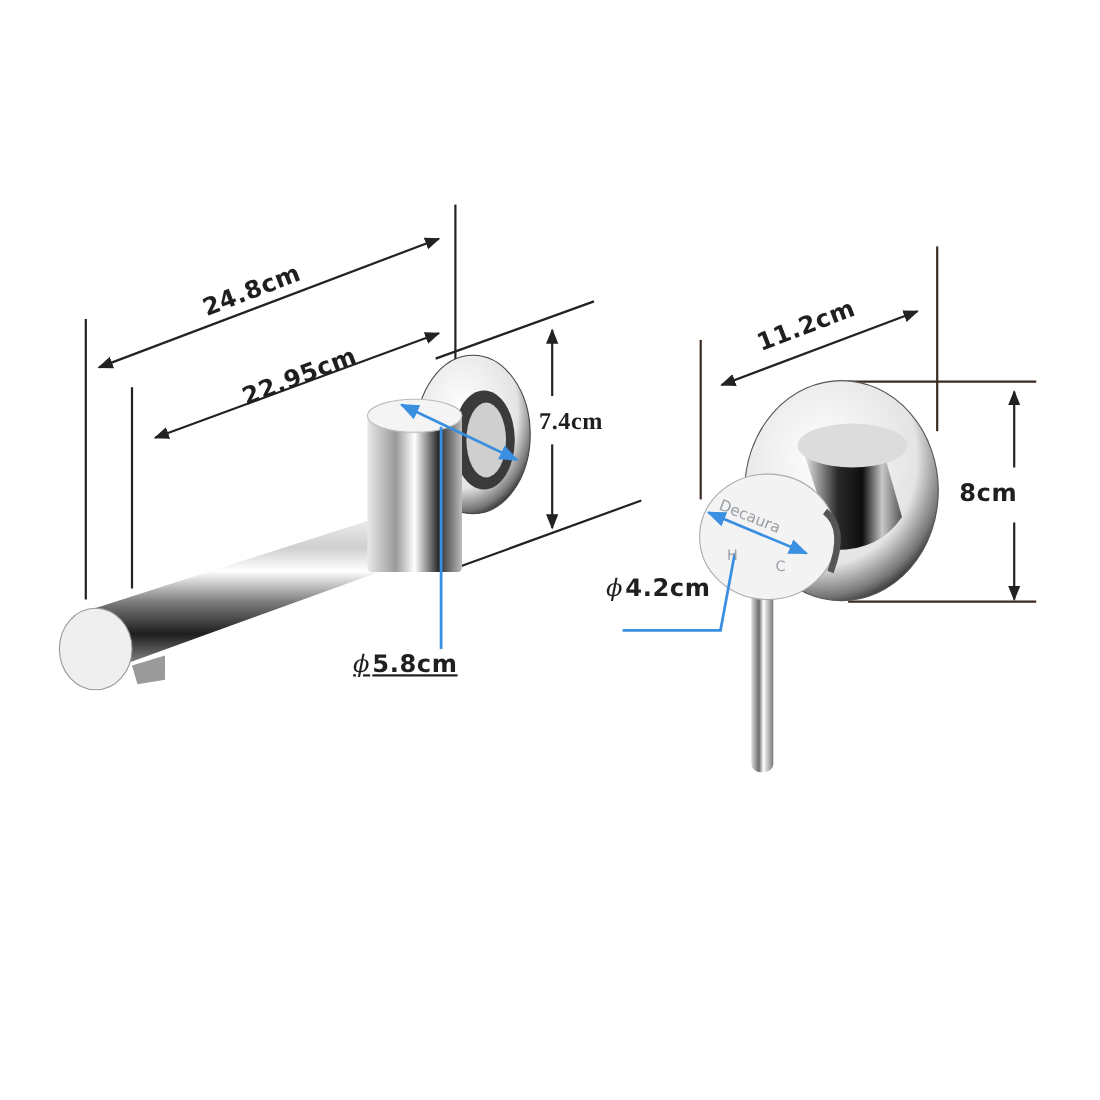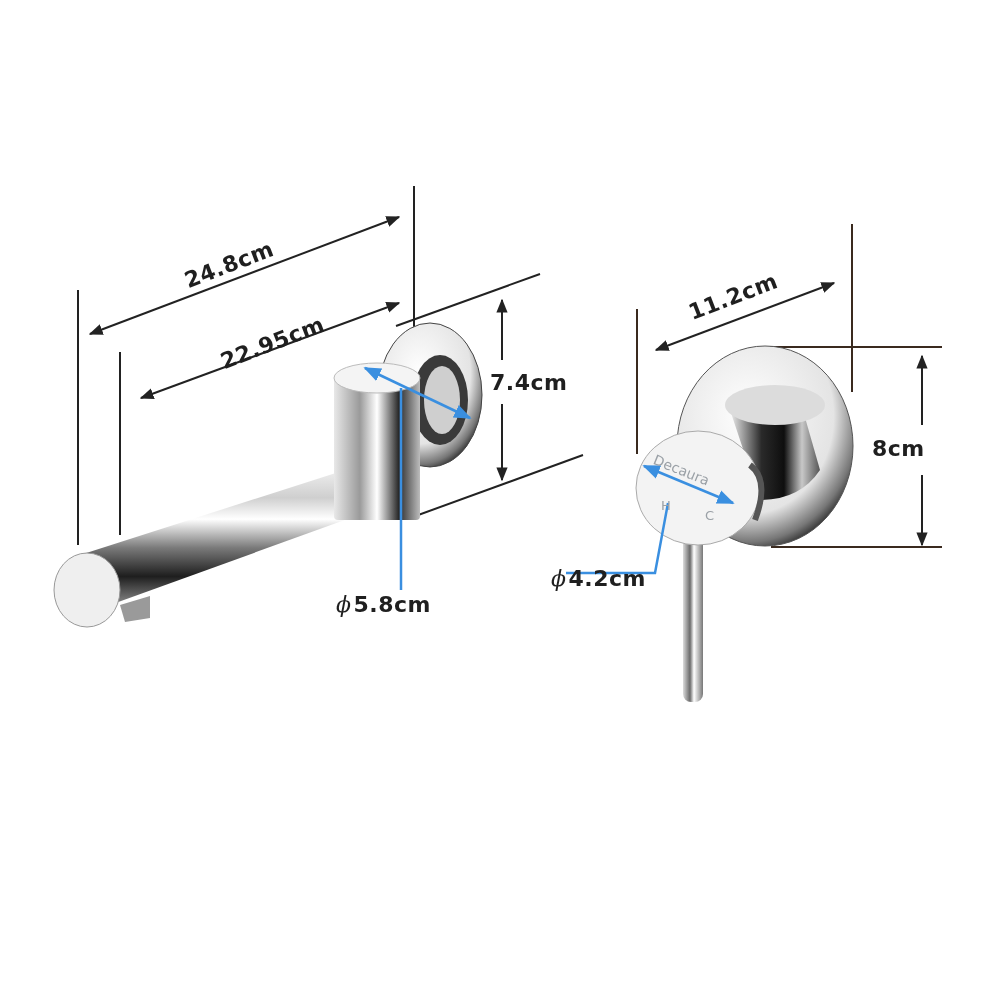--- a/index.html
+++ b/index.html
@@ -107,25 +107,25 @@
       <path d="M750,465 Q770,480 755,520" stroke="#555" stroke-width="6" fill="none"></path>
 
       <line x1="644" y1="466" x2="733" y2="503" stroke="#3a8fe0" stroke-width="2.5" marker-start="url(#arrB)" marker-end="url(#arrB)"></line>
       <polyline points="668,503 655,573 566,573" fill="none" stroke="#3a8fe0" stroke-width="2.5"></polyline>
     </g>
   </svg>
 
   
   <div class="label rot" style="left:190px; top:268px; transform: rotate(-21deg);">24.8cm</div>
   <div class="label rot" style="left:226px; top:349px; transform: rotate(-21deg);">22.95cm</div>
-  <div class="label" style="left:490px; top:370px;">7.4cm</div>
-  <div class="label" style="left:336px; top:592px;"><span class="phi">ϕ</span><span>5.8cm</span></div>
+  <div class="label" style="left:490px; top:370px;font-family:Liberation Serif, serif;">7.4cm</div>
+  <div class="label" style="left:321px; top:592px;text-decoration:underline;"><span class="phi">ϕ</span><span>5.8cm</span></div>
 
   
   <div class="label rot" style="left:694px; top:300px; transform: rotate(-21deg);">11.2cm</div>
   <div class="label" style="left:872px; top:436px;">8cm</div>
-  <div class="label" style="left:551px; top:566px;"><span class="phi">ϕ</span><span>4.2cm</span></div>
+  <div class="label" style="left:551px; top:523px;"><span class="phi">ϕ</span><span>4.2cm</span></div>
 
   
   <div class="brand" style="left:652px; top:462px; transform: rotate(22deg); font-size:14px;">Decaura</div>
   <div class="brand" style="left:661px; top:498px;">H</div>
   <div class="brand" style="left:705px; top:508px;">C</div>
 </div>
 
 </body></html>

